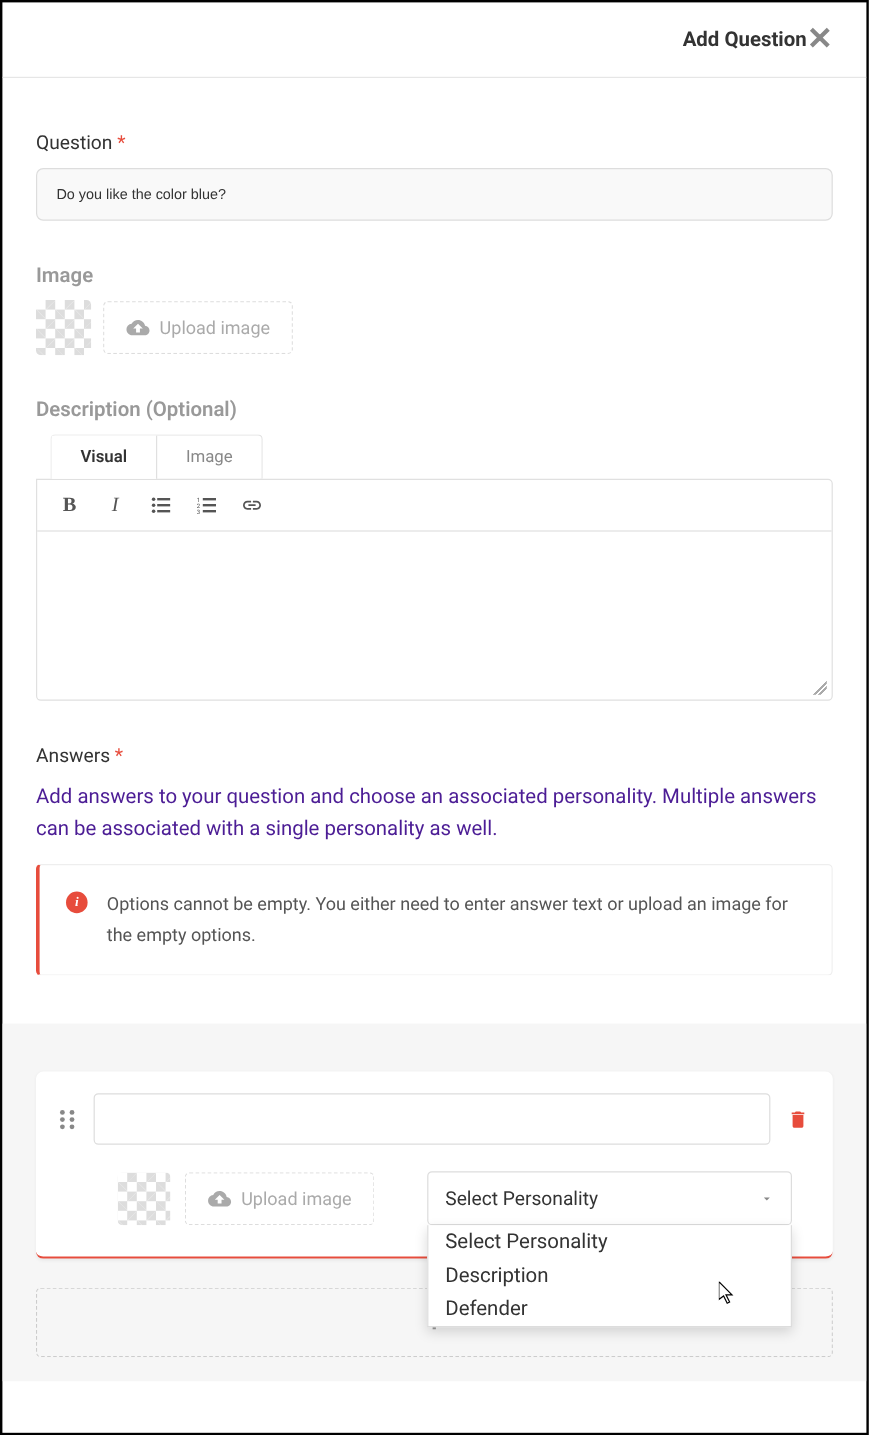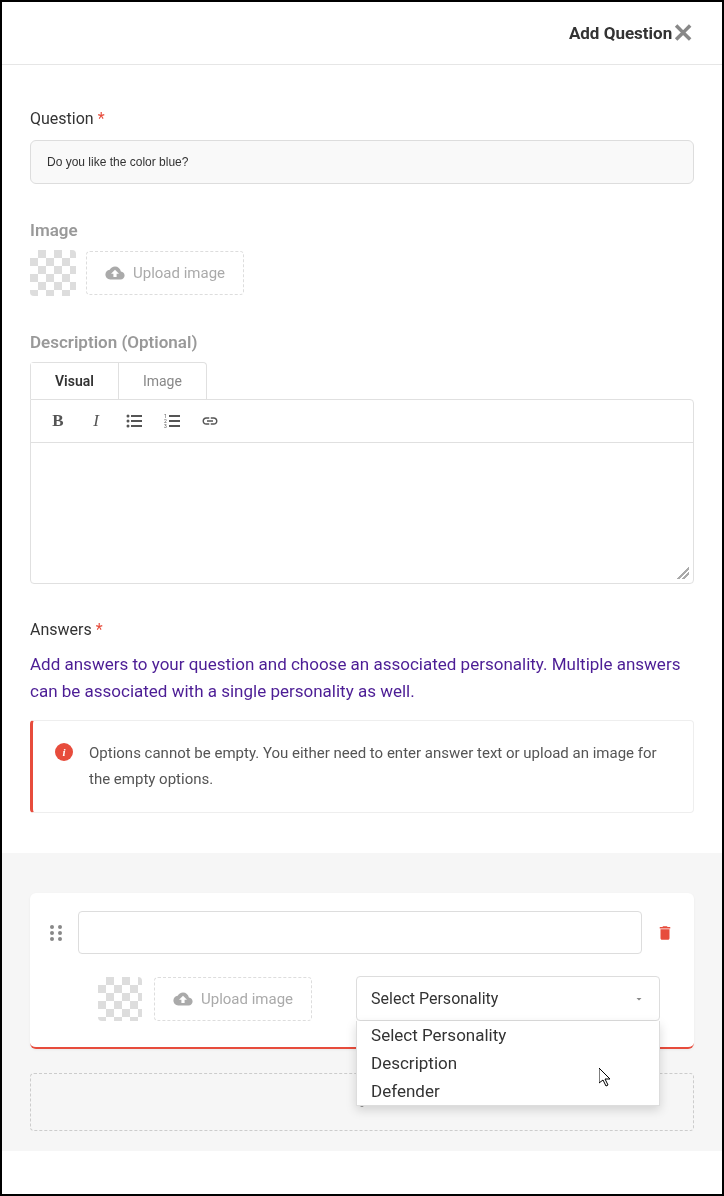--- a/index.html
+++ b/index.html
@@ -104,20 +104,21 @@
     width: 20px;
     height: 16px;
     fill: #aaa;
   }
   .tabs {
     display: flex;
     border: 1px solid #e0e0e0;
     border-bottom: none;
     width: fit-content;
     border-radius: 4px 4px 0 0;
+    margin-left: 12px;
   }
   .tab {
     padding: 10px 24px;
     font-size: 14px;
     color: #888;
     cursor: pointer;
     border-right: 1px solid #e0e0e0;
   }
   .tab:last-child {
     border-right: none;

